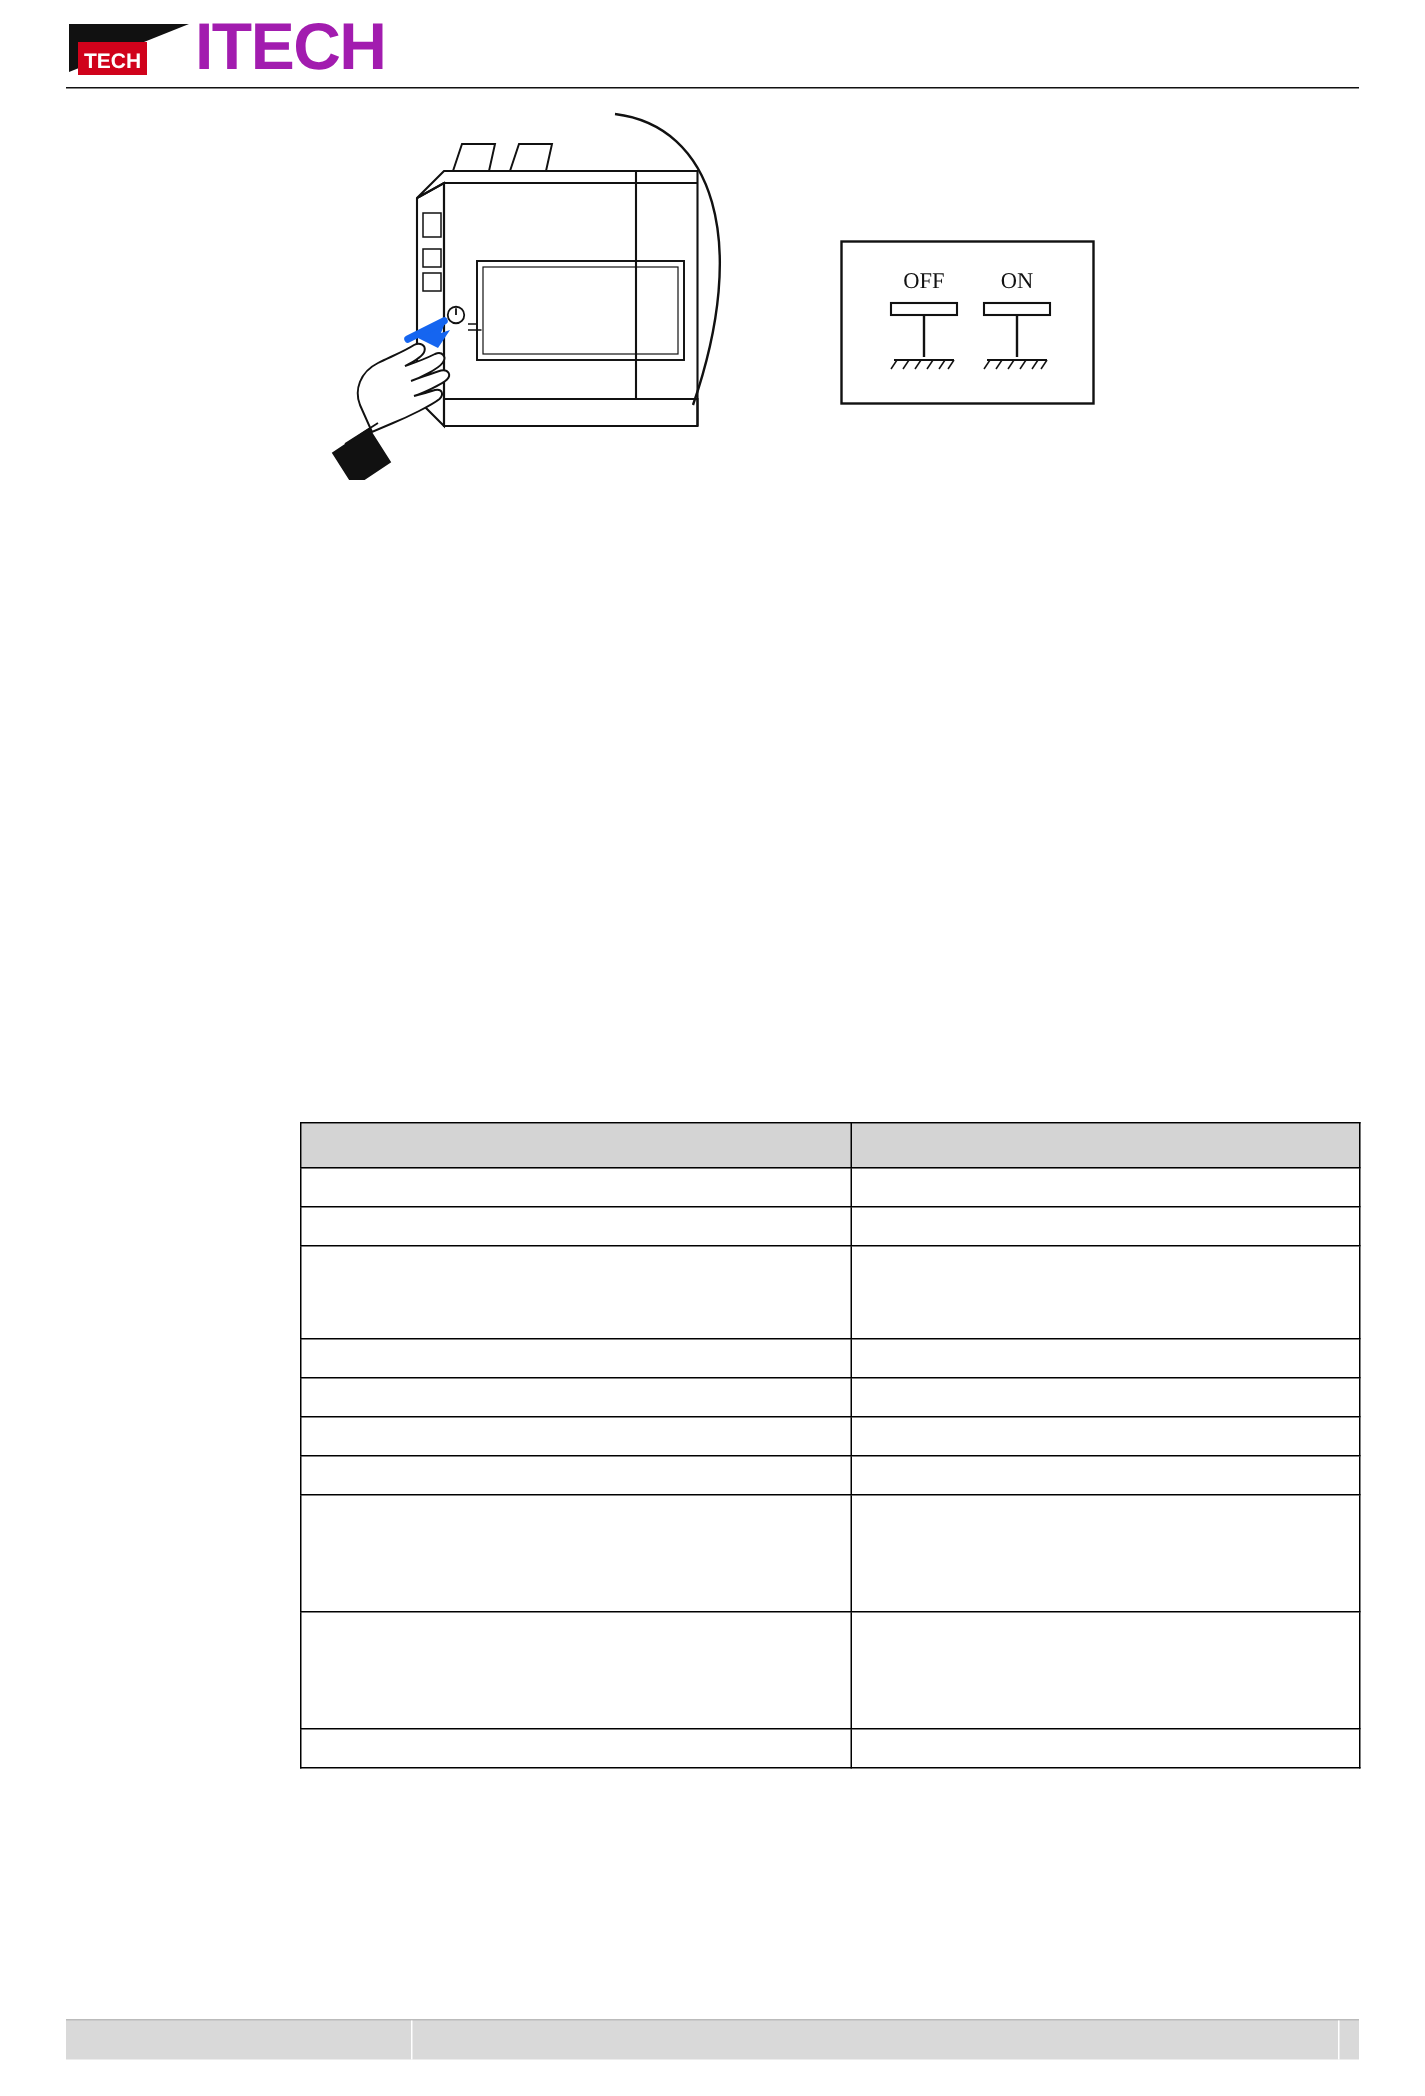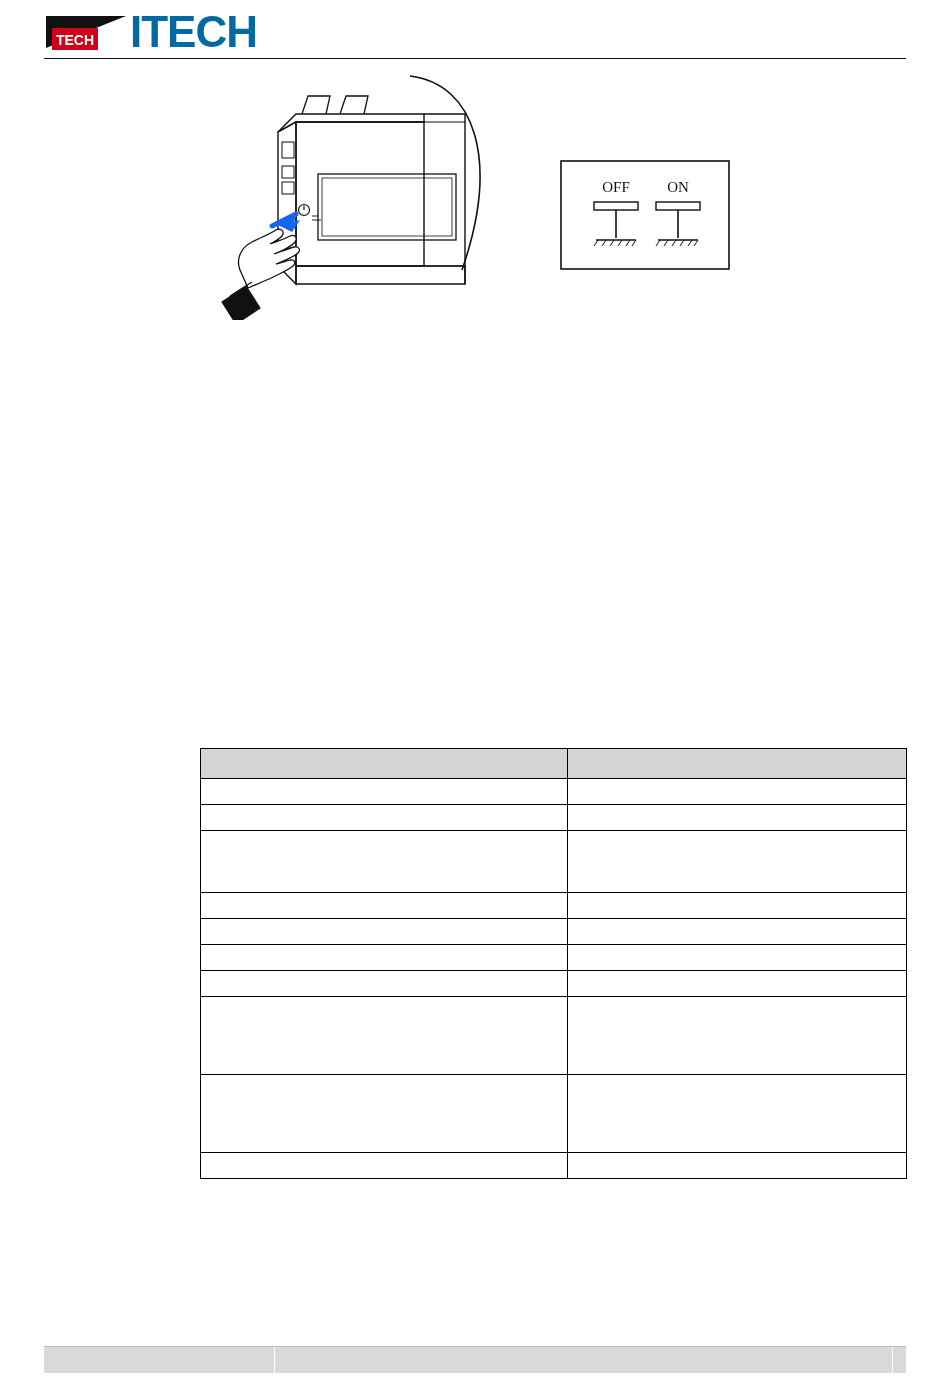--- a/index.html
+++ b/index.html
@@ -40,21 +40,21 @@
     height: 40px;
   }
   .logo-text {
     position: absolute;
     left: 86px;
     top: -2px;
     font-family: "Liberation Sans", sans-serif;
     font-weight: bold;
     font-size: 44px;
     letter-spacing: -1px;
-    color: #0369a1;
+    color: #a21caf;
     line-height: 48px;
   }
   .header-rule {
     position: absolute;
     left: 44px;
     top: 58px;
     width: 862px;
     height: 1px;
     background: #111111;
   }

